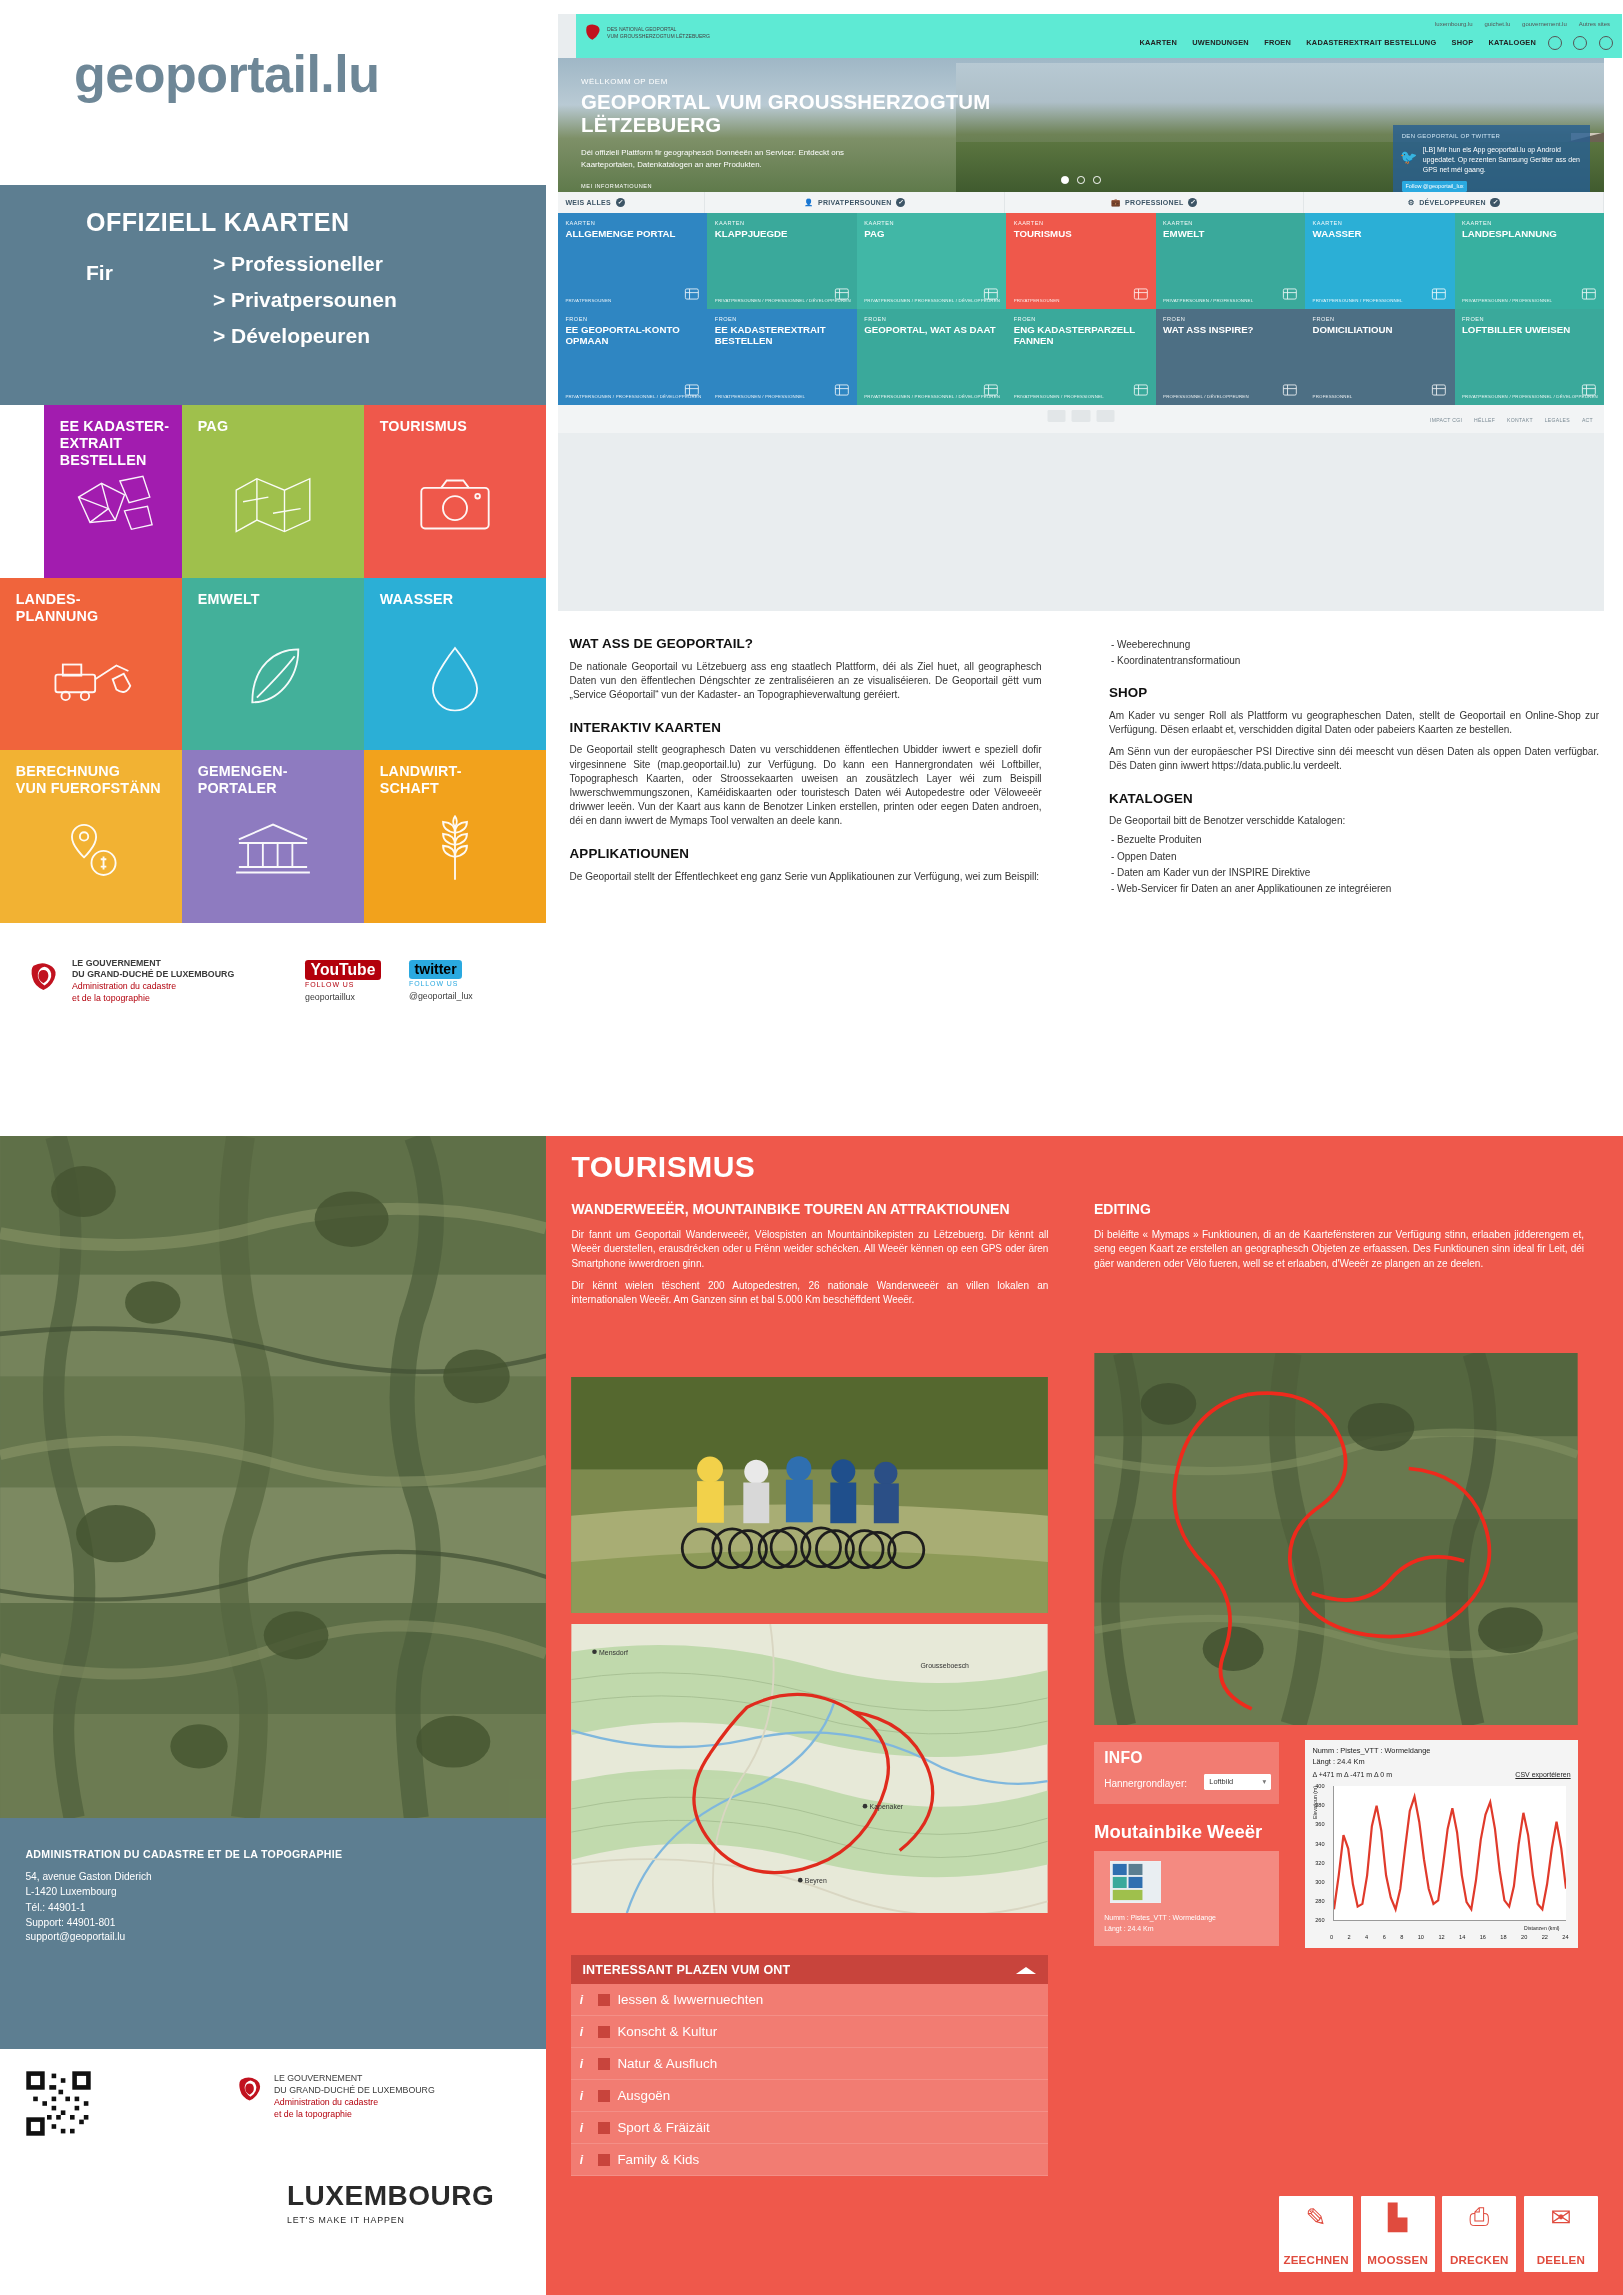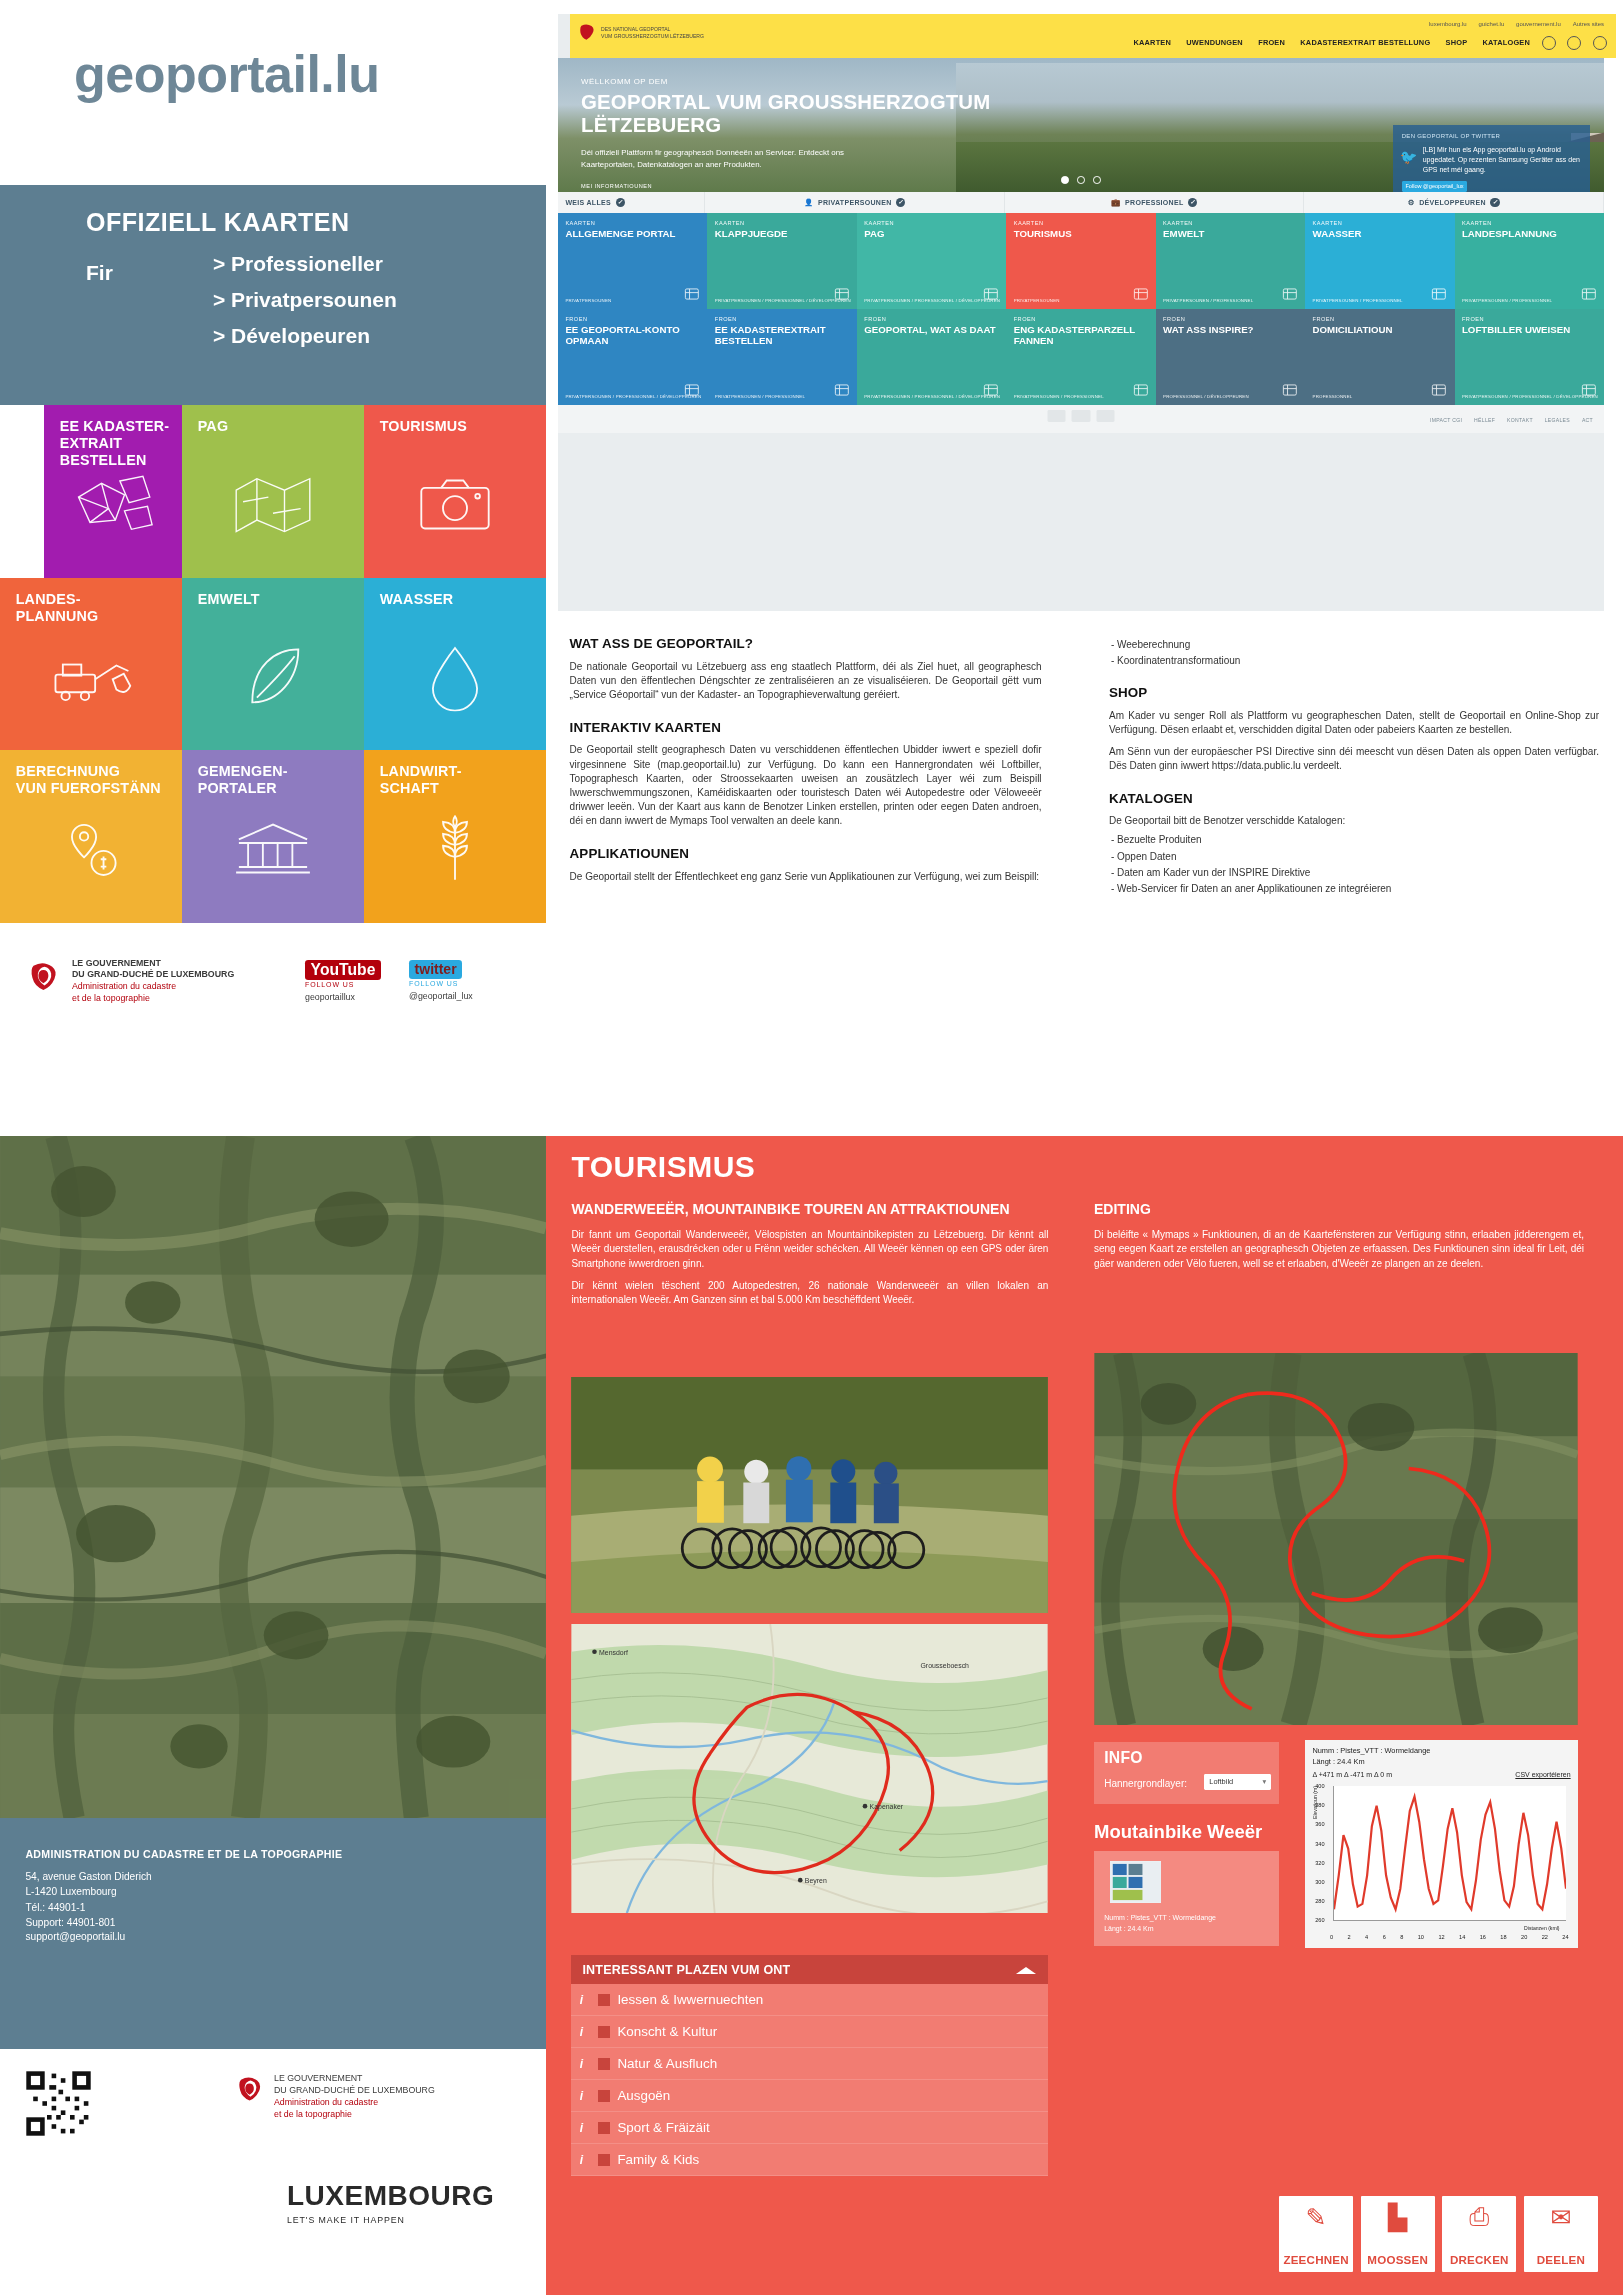--- a/index.html
+++ b/index.html
@@ -32,27 +32,27 @@
   .logorow{position:absolute;left:0;top:953px;width:546px;height:83px;}
   .gov-lion{position:absolute;left:28px;top:4.6px;width:33px;height:44px;}
   .gov-text{position:absolute;left:72px;top:4.6px;font-size:8.8px;line-height:1.35;color:#3b3b3b;}
   .gov-text .b{font-weight:bold;}
   .gov-text .red{color:#b3000c;}
   .yt{position:absolute;left:305px;top:6.5px;}
   .yt .ytlogo{background:#b3000c;color:#fff;font-weight:bold;font-size:15.7px;padding:1.4px 5.6px;border-radius:3.2px;display:inline-block;}
   .yt .sub{font-size:8.8px;color:#3b3b3b;margin-top:3.7px;}
   .yt .follow{font-size:7px;color:#b3000c;letter-spacing:0.9px;margin-top:0.9px;}
   .tw{position:absolute;left:409px;top:6.5px;}
-  .tw .twlogo{background:#2aa9e0;color:#7f1d1d;font-weight:bold;font-size:14px;padding:1.9px 5.6px;border-radius:3.2px;display:inline-block;}
+  .tw .twlogo{background:#2aa9e0;color:#000000;font-weight:bold;font-size:14px;padding:1.9px 5.6px;border-radius:3.2px;display:inline-block;}
   .tw .sub{font-size:8.8px;color:#3b3b3b;margin-top:3.7px;}
   .tw .follow{font-size:7px;color:#2aa9e0;letter-spacing:0.9px;margin-top:0.9px;}
 
   
   .browser{position:absolute;left:558px;top:14px;width:1046px;height:597px;background:#e9edef;}
-  .bhead{position:absolute;left:12px;top:0;width:100%;height:44px;background:#fde047;}
+  .bhead{position:absolute;left:18px;top:0;width:100%;height:44px;background:#5eead4;}
   .bhead .logo-lion{position:absolute;left:10.2px;top:8.3px;width:15.7px;height:21px;}
   .bhead .logo-txt{position:absolute;left:31px;top:12px;font-size:5.1px;line-height:1.3;color:#444;}
   .bhead .toplinks{position:absolute;right:12px;top:6.5px;font-size:6px;color:#555;}
   .bhead .toplinks span{margin-left:10.2px;}
   .bnav{position:absolute;right:9.3px;top:22px;font-size:7.4px;color:#222;font-weight:bold;letter-spacing:0.2px;}
   .bnav span{margin-left:13px;}
   .bnav .ic{display:inline-block;width:12px;height:12px;border-radius:50%;border:0.9px solid #555;vertical-align:middle;margin-left:9.3px;}
 
   .hero{position:absolute;left:0;top:44px;width:100%;height:134px;overflow:hidden;}
   .hero .sky{position:absolute;inset:0;background:linear-gradient(180deg,#9fb7c6 0%,#b9cad4 35%,#7e9068 60%,#5f7a4b 100%);}

